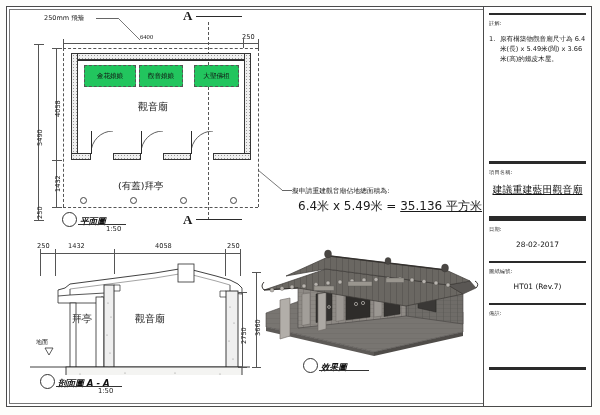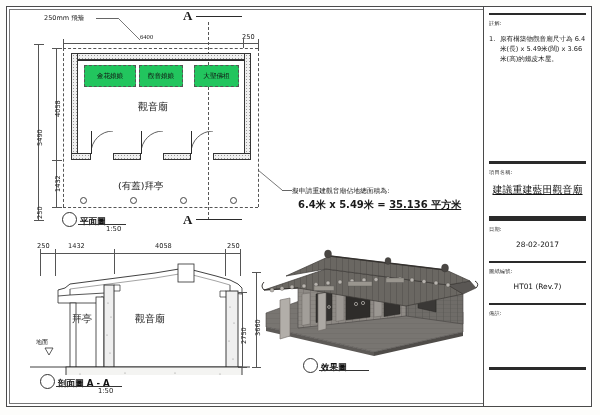--- a/index.html
+++ b/index.html
@@ -53,21 +53,21 @@
   
   .shrine{position:absolute;border:0.9px dashed #555;box-sizing:border-box;
           display:flex;align-items:center;justify-content:center;
           font-size:6.6px;color:#111;background:#22c55e;}
 
   
   .col{position:absolute;width:7px;height:7px;border:0.8px solid #444;border-radius:50%;
        background:#fff;box-sizing:border-box;}
 
   
-  .vt{position:absolute;display:flex;align-items:flex-end;gap:3px;}
+  .vt{position:absolute;display:flex;align-items:flex-end;gap:3px;font-style:italic;}
   .vt .bub{width:13px;height:13px;border:0.9px solid #333;border-radius:50%;background:#fff;}
   .vt .lbl{font-size:8.6px;font-weight:bold;color:#111;line-height:1;padding-bottom:1px;}
   .vt-rule{position:absolute;height:0.9px;background:#333;}
 
   
   .render{position:absolute;left:258px;top:228px;width:222px;height:140px;}
   .render svg{display:block;}
 
   
   .leader{position:absolute;}
@@ -220,21 +220,21 @@
   <div class="vt-rule" style="left:78px;top:224px;width:48px;"></div>
   <div class="t" style="left:106px;top:225px;font-size:6.8px;">1:50</div>
 
   <div class="leader" style="left:258px;top:170px;width:26px;height:22px;">
     <svg width="26" height="22">
         <line x1="0" y1="0" x2="24" y2="20" stroke="#555" stroke-width="0.8"></line>
       </svg>
   </div>
   <div class="ln h thin" style="left:282px;top:190px;width:10px;"></div>
   <div class="t" style="left:292px;top:186px;font-size:6.8px;">擬申請重建觀音廟佔地總面積為:</div>
-  <div class="t" style="left:298px;top:198px;font-size:10px;font-weight:bold;">
+  <div class="t" style="left:298px;top:198px;font-size:12px;">
     <span>6.4米 x 5.49米 = </span><span style="text-decoration:underline;">35.136 平方米</span>
   </div>
 
   <div class="ln dim-h" style="left:40px;top:253px;width:200px;"></div>
   <div class="ln dim-v" style="left:40px;top:249px;height:9px;"></div>
   <div class="ln dim-v" style="left:55px;top:249px;height:9px;"></div>
   <div class="ln dim-v" style="left:114px;top:249px;height:9px;"></div>
   <div class="ln dim-v" style="left:225px;top:249px;height:9px;"></div>
   <div class="ln dim-v" style="left:240px;top:249px;height:9px;"></div>
   <div class="t dim" style="left:37px;top:242px;">250</div>

